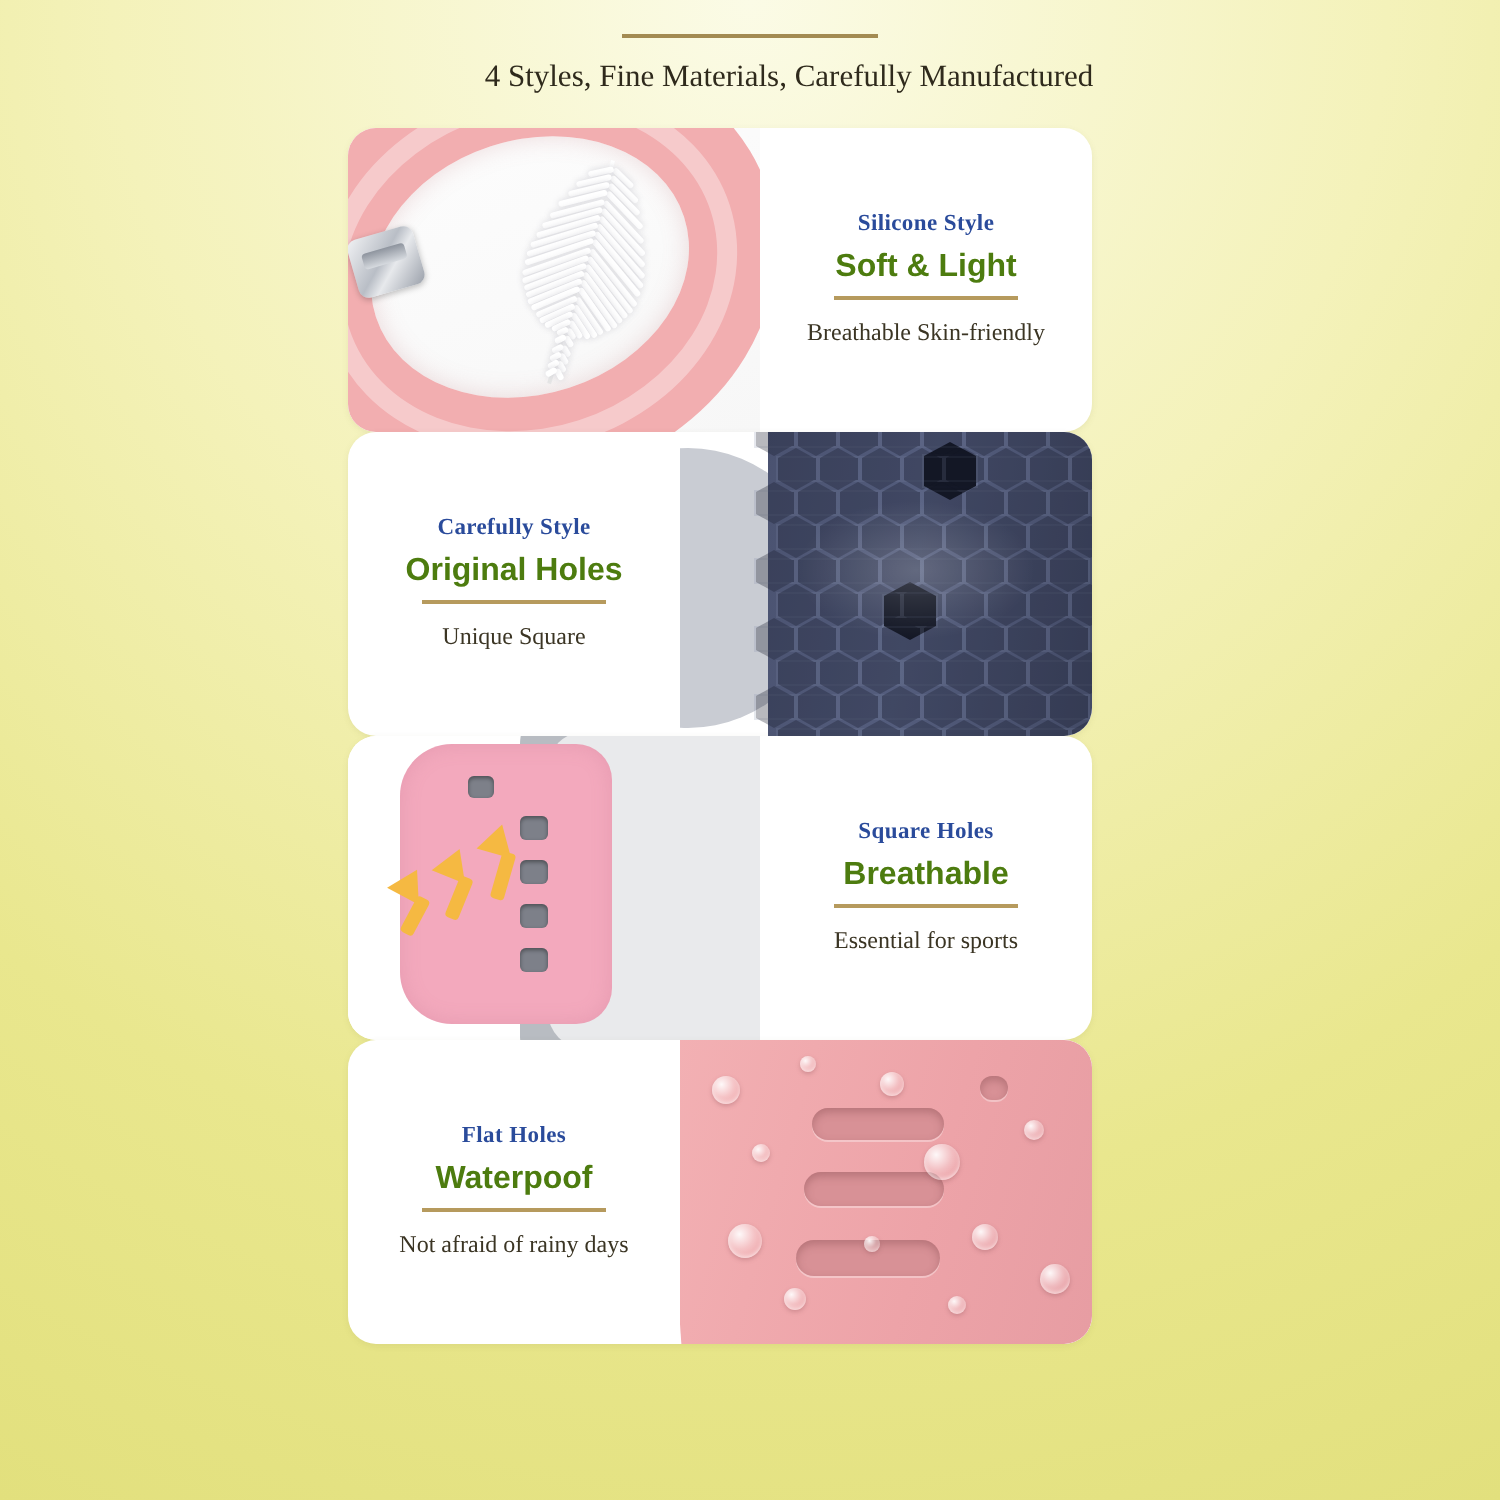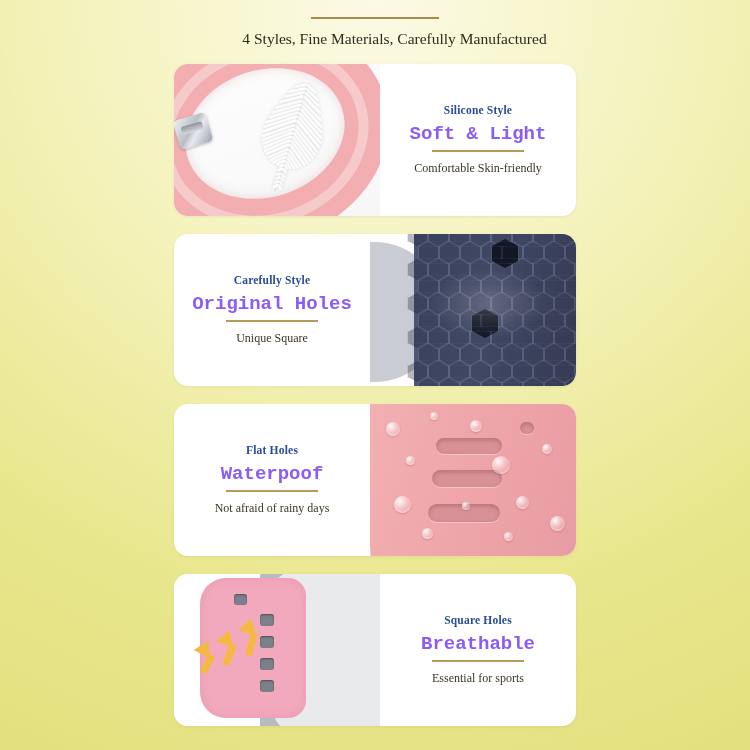--- a/index.html
+++ b/index.html
@@ -39,25 +39,25 @@
     padding-left: 39px;
   }
 
   
   .cards {
     margin-top: 16px;
     padding: 0 174px 0 174px;
   }
   .card {
     position: relative;
-    width: 402px;
+    width: 372px;
     height: 152px;
     background: #ffffff;
     border-radius: 14px;
-    margin-bottom: 18px;
+    margin-bottom: 0;
     overflow: hidden;
     display: flex;
     box-shadow: 0 1px 3px rgba(120,115,60,0.10);
   }
   .card.text-right { flex-direction: row; }
   .card.text-left  { flex-direction: row-reverse; }
 
   .photo {
     position: relative;
     width: 206px;
@@ -75,24 +75,24 @@
   }
   .eyebrow {
     font-size: 11.5px;
     font-weight: bold;
     color: #2a4b9b;
     letter-spacing: .2px;
     font-family: "Liberation Serif", serif;
   }
   .headline {
     margin-top: 7px;
-    font-size: 19px;
+    font-size: 16px;
     font-weight: bold;
-    color: #8b5cf6;
-    font-family: Liberation Mono, monospace;
+    color: #4d7c0f;
+    font-family: Liberation Sans, sans-serif;
   }
   .hl-rule {
     width: 92px; height: 1.5px;
     background: #b69a5d;
     margin: 5px 0 0;
   }
   .desc {
     margin-top: 9px;
     font-size: 12px;
     color: #3b3524;
@@ -331,21 +331,21 @@
           <div class="barb" style="top: 103.84px; height: 6px; transform: rotate(-44.72deg);"></div>
           <div class="barb" style="top: 103.84px; height: 6px; transform: rotate(44.72deg);"></div>
           <div class="barb" style="top: 108px; height: 6px; transform: rotate(-44deg);"></div>
           <div class="barb" style="top: 108px; height: 6px; transform: rotate(44deg);"></div>
         </div>
     </div>
     <div class="txt">
       <div class="eyebrow">Silicone Style</div>
       <div class="headline">Soft &amp; Light</div>
       <div class="hl-rule"></div>
-      <div class="desc">Comfortable Skin-friendly</div>
+      <div class="desc">Breathable Skin-friendly</div>
     </div>
   </div>
 
   <div class="card text-left">
     <div class="photo ph2">
       <div class="dial"></div>
       <div class="band">
           <div class="hex big" style="left: 78px; top: 22px;"></div>
           <div class="hex big" style="left: 58px; top: 92px;"></div>
         </div>
@@ -434,20 +434,45 @@
       <div class="glow"></div>
     </div>
     <div class="txt">
       <div class="eyebrow">Carefully Style</div>
       <div class="headline">Original Holes</div>
       <div class="hl-rule"></div>
       <div class="desc">Unique Square</div>
     </div>
   </div>
 
+  <div class="card text-right">
+    <div class="photo ph3">
+      <div class="case"></div>
+      <div class="case-in"></div>
+      <div class="strap3"></div>
+      <div class="hole" style="left:86px;top:40px;width:14px;height:12px;"></div>
+      <div class="hole" style="left:86px;top:62px;width:14px;height:12px;"></div>
+      <div class="hole" style="left:86px;top:84px;width:14px;height:12px;"></div>
+      <div class="hole" style="left:86px;top:106px;width:14px;height:12px;"></div>
+      <div class="hole" style="left:60px;top:20px;width:13px;height:11px;"></div>
+      <div class="arrow" style="left:22px;top:66px;transform:rotate(28deg);"></div>
+      <div class="arrow-tail" style="left:30px;top:80px;height:20px;transform:rotate(28deg);background:#f5b942;"></div>
+      <div class="arrow" style="left:44px;top:56px;transform:rotate(22deg);"></div>
+      <div class="arrow-tail" style="left:52px;top:70px;height:22px;transform:rotate(22deg);background:#f5b942;"></div>
+      <div class="arrow" style="left:66px;top:44px;transform:rotate(16deg);"></div>
+      <div class="arrow-tail" style="left:74px;top:58px;height:24px;transform:rotate(16deg);background:#f5b942;"></div>
+    </div>
+    <div class="txt">
+      <div class="eyebrow">Square Holes</div>
+      <div class="headline">Breathable</div>
+      <div class="hl-rule"></div>
+      <div class="desc">Essential for sports</div>
+    </div>
+  </div>
+
   <div class="card text-left">
     <div class="photo ph4">
       <div class="band4"></div>
       <div class="slot" style="left:66px;top:34px;width:66px;height:16px;"></div>
       <div class="slot" style="left:62px;top:66px;width:70px;height:17px;"></div>
       <div class="slot" style="left:58px;top:100px;width:72px;height:18px;"></div>
       <div class="slot" style="left:150px;top:18px;width:14px;height:12px;border-radius:6px;"></div>
       <div class="drop" style="left:16px;top:18px;width:14px;height:14px;"></div>
       <div class="drop" style="left:36px;top:52px;width:9px;height:9px;"></div>
       <div class="drop" style="left:24px;top:92px;width:17px;height:17px;"></div>
@@ -462,38 +487,13 @@
       <div class="drop" style="left:60px;top:8px;width:8px;height:8px;"></div>
     </div>
     <div class="txt">
       <div class="eyebrow">Flat Holes</div>
       <div class="headline">Waterpoof</div>
       <div class="hl-rule"></div>
       <div class="desc">Not afraid of rainy days</div>
     </div>
   </div>
 
-  <div class="card text-right">
-    <div class="photo ph3">
-      <div class="case"></div>
-      <div class="case-in"></div>
-      <div class="strap3"></div>
-      <div class="hole" style="left:86px;top:40px;width:14px;height:12px;"></div>
-      <div class="hole" style="left:86px;top:62px;width:14px;height:12px;"></div>
-      <div class="hole" style="left:86px;top:84px;width:14px;height:12px;"></div>
-      <div class="hole" style="left:86px;top:106px;width:14px;height:12px;"></div>
-      <div class="hole" style="left:60px;top:20px;width:13px;height:11px;"></div>
-      <div class="arrow" style="left:22px;top:66px;transform:rotate(28deg);"></div>
-      <div class="arrow-tail" style="left:30px;top:80px;height:20px;transform:rotate(28deg);background:#f5b942;"></div>
-      <div class="arrow" style="left:44px;top:56px;transform:rotate(22deg);"></div>
-      <div class="arrow-tail" style="left:52px;top:70px;height:22px;transform:rotate(22deg);background:#f5b942;"></div>
-      <div class="arrow" style="left:66px;top:44px;transform:rotate(16deg);"></div>
-      <div class="arrow-tail" style="left:74px;top:58px;height:24px;transform:rotate(16deg);background:#f5b942;"></div>
-    </div>
-    <div class="txt">
-      <div class="eyebrow">Square Holes</div>
-      <div class="headline">Breathable</div>
-      <div class="hl-rule"></div>
-      <div class="desc">Essential for sports</div>
-    </div>
-  </div>
-
 </div>
 
 </body></html>

